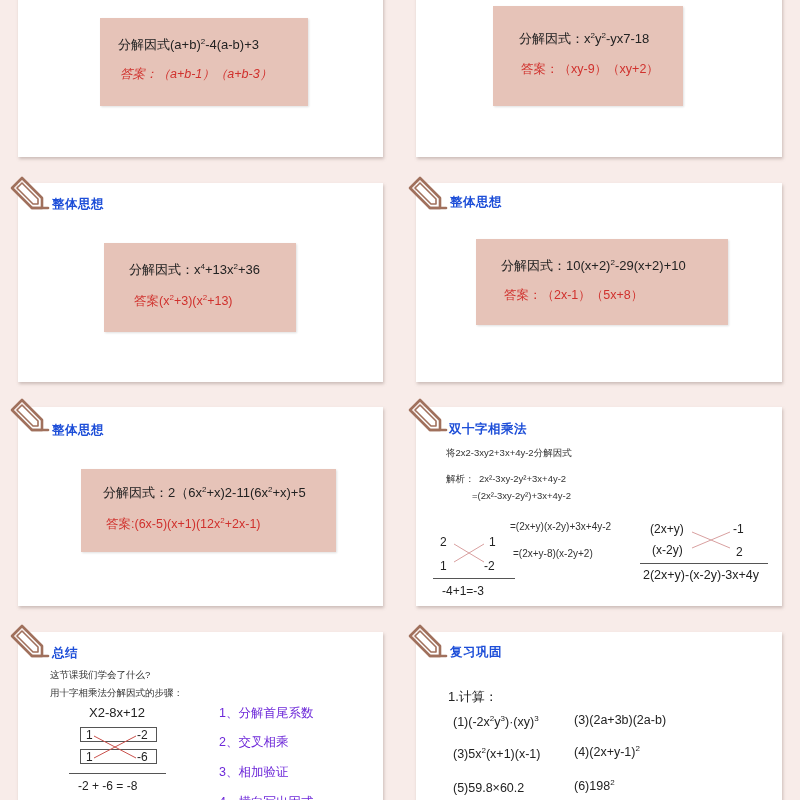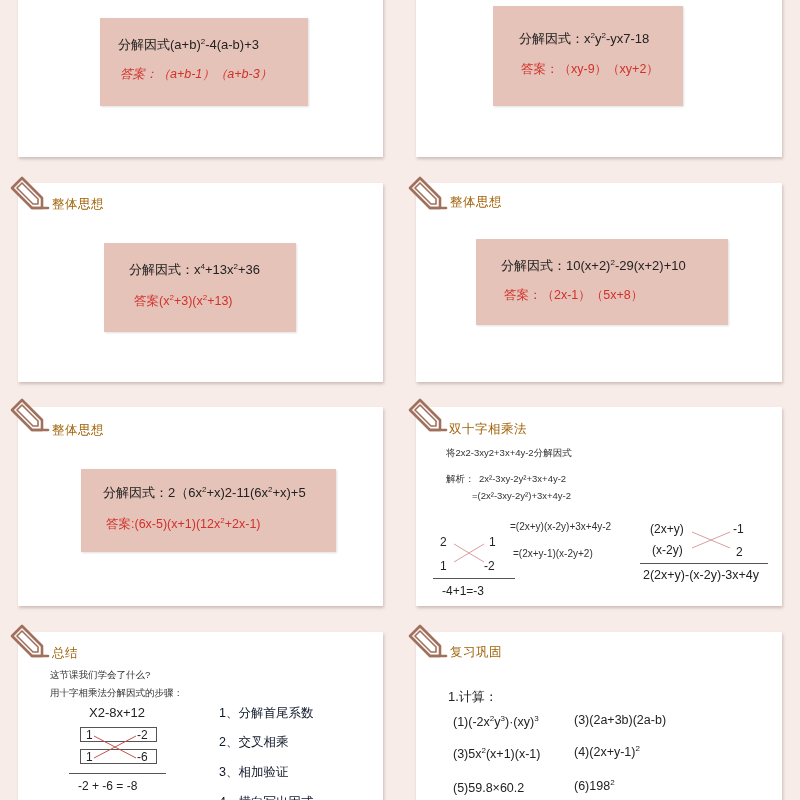--- a/index.html
+++ b/index.html
@@ -14,23 +14,23 @@
     position: absolute;
     background: #ffffff;
     box-shadow: 1px 2px 3px rgba(120, 100, 95, 0.35);
   }
   .pencil {
     position: absolute;
     width: 44px; height: 40px;
   }
   .slide-title {
     position: absolute;
-    font-weight: normal;
+    font-weight: bold;
     font-size: 12.5px;
-    color: #a16207;
+    color: #1d4ed8;
     letter-spacing: 0.5px;
   }
   .formula-box {
     position: absolute;
     background: #e6c3b8;
     box-shadow: 1px 1px 2px rgba(0,0,0,0.12);
   }
   .q-text {
     position: absolute;
     font-size: 13px;
@@ -40,21 +40,21 @@
   .a-text {
     position: absolute;
     font-size: 12.5px;
     color: #d0312d;
     white-space: nowrap;
   }
   sup { font-size: 8px; vertical-align: super; line-height: 0; }
   .small { position: absolute; font-size: 9.5px; color: #333; white-space: nowrap; }
   .mid { position: absolute; font-size: 12px; color: #222; white-space: nowrap; }
   .line { position: absolute; height: 1px; background: #555; }
-  .step { position: absolute; font-size: 12.5px; color: #0f172a; white-space: nowrap; }
+  .step { position: absolute; font-size: 12.5px; color: #6d28d9; white-space: nowrap; }
   .box { position: absolute; border: 1px solid #555; }
   svg { display: block; }
 </style>
 </head>
 <body>
 
 <svg width="0" height="0" style="position:absolute">
   <defs>
     <g id="pencil-shape">
       <path d="M4 14 L14 4 L34 24 L34 34 L24 34 Z" fill="none" stroke="#a0705c" stroke-width="2.6" stroke-linejoin="round"></path>
@@ -137,21 +137,21 @@
 <div class="mid" style="left:440px; top:559px;">1</div>
 <div class="mid" style="left:484px; top:559px;">-2</div>
 <svg style="position:absolute; left:452px; top:540px;" width="36" height="26">
   <line x1="2" y1="4" x2="32" y2="22" stroke="#d9a0a0" stroke-width="1"></line>
   <line x1="2" y1="22" x2="32" y2="4" stroke="#d9a0a0" stroke-width="1"></line>
 </svg>
 <div class="line" style="left:433px; top:578px; width:82px;"></div>
 <div class="mid" style="left:442px; top:584px;">-4+1=-3</div>
 
 <div class="small" style="left:510px; top:521px; font-size:10px;">=(2x+y)(x-2y)+3x+4y-2</div>
-<div class="small" style="left:513px; top:548px; font-size:10px;">=(2x+y-1)(x-2y+2)</div>
+<div class="small" style="left:513px; top:548px; font-size:10px;">=(2x+y-8)(x-2y+2)</div>
 
 <div class="mid" style="left:650px; top:522px;">(2x+y)</div>
 <div class="mid" style="left:733px; top:522px;">-1</div>
 <div class="mid" style="left:652px; top:543px;">(x-2y)</div>
 <div class="mid" style="left:736px; top:545px;">2</div>
 <svg style="position:absolute; left:690px; top:528px;" width="44" height="24">
   <line x1="2" y1="4" x2="40" y2="20" stroke="#d9a0a0" stroke-width="1"></line>
   <line x1="2" y1="20" x2="40" y2="4" stroke="#d9a0a0" stroke-width="1"></line>
 </svg>
 <div class="line" style="left:640px; top:563px; width:128px;"></div>

